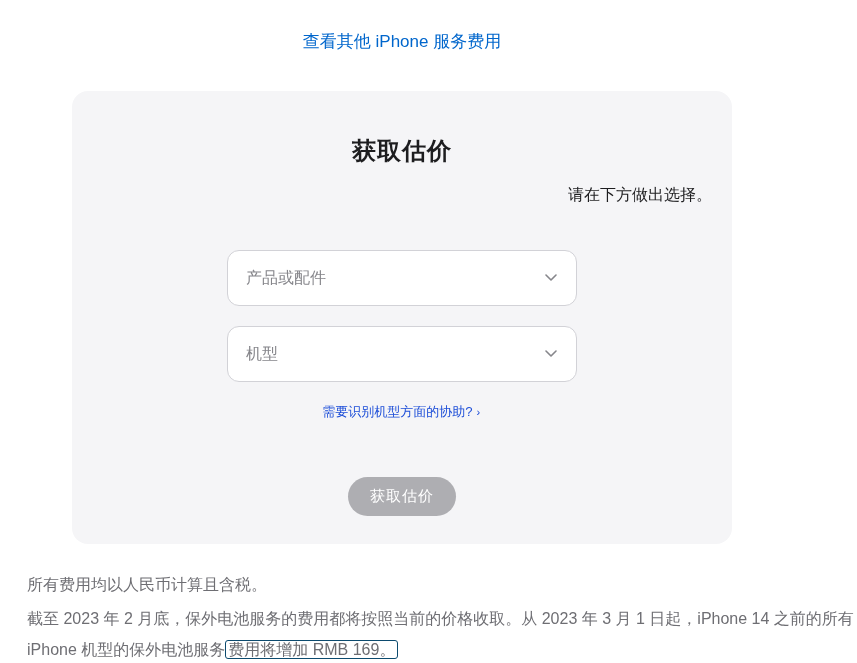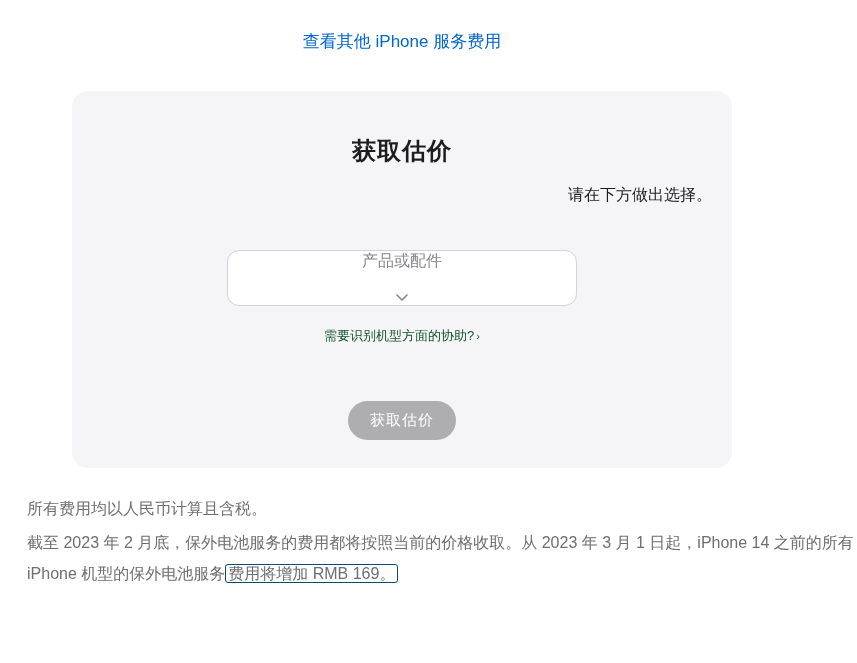--- a/index.html
+++ b/index.html
@@ -47,43 +47,43 @@
       height: 56px;
       margin: 0 auto 20px;
       background: #ffffff;
       border: 1px solid #d2d2d7;
       border-radius: 12px;
       display: flex;
       align-items: center;
       justify-content: space-between;
       padding: 0 18px;
       cursor: pointer;
-      flex-direction: column;
     }
     .select-placeholder {
       color: #86868b;
       font-size: 16px;
     }
     .chevron {
       width: 14px;
       height: 14px;
       display: flex;
       align-items: center;
       justify-content: center;
     }
     .chevron svg { fill: #86868b; }
     .help-link {
       text-align: center;
       margin-top: 18px;
       margin-bottom: 56px;
     }
     .help-link a {
-      color: #14532d;
+      color: #1d4ed8;
       font-size: 13px;
       text-decoration: none;
+      font-family: Liberation Mono, monospace;
     }
     .help-arrow {
       font-size: 11px;
       margin-left: 2px;
     }
     .submit-row { text-align: center; }
     .submit-btn {
       border: none;
       background: #aeaeb2;
       color: #ffffff;
@@ -122,20 +122,28 @@
 
     <div class="select-box">
       <span class="select-placeholder">产品或配件</span>
       <span class="chevron">
         <svg viewBox="0 0 12 8" width="12" height="8">
             <path d="M1 1l5 5 5-5" stroke="#86868b" stroke-width="1.6" fill="none" stroke-linecap="round" stroke-linejoin="round"></path>
           </svg>
       </span>
     </div>
 
+    <div class="select-box">
+      <span class="select-placeholder">机型</span>
+      <span class="chevron">
+        <svg viewBox="0 0 12 8" width="12" height="8">
+            <path d="M1 1l5 5 5-5" stroke="#86868b" stroke-width="1.6" fill="none" stroke-linecap="round" stroke-linejoin="round"></path>
+          </svg>
+      </span>
+    </div>
 
     <div class="help-link">
       <a href="#">
         <span>需要识别机型方面的协助?</span><span class="help-arrow">›</span>
       </a>
     </div>
 
     <div class="submit-row">
       <button class="submit-btn">获取估价</button>
     </div>

